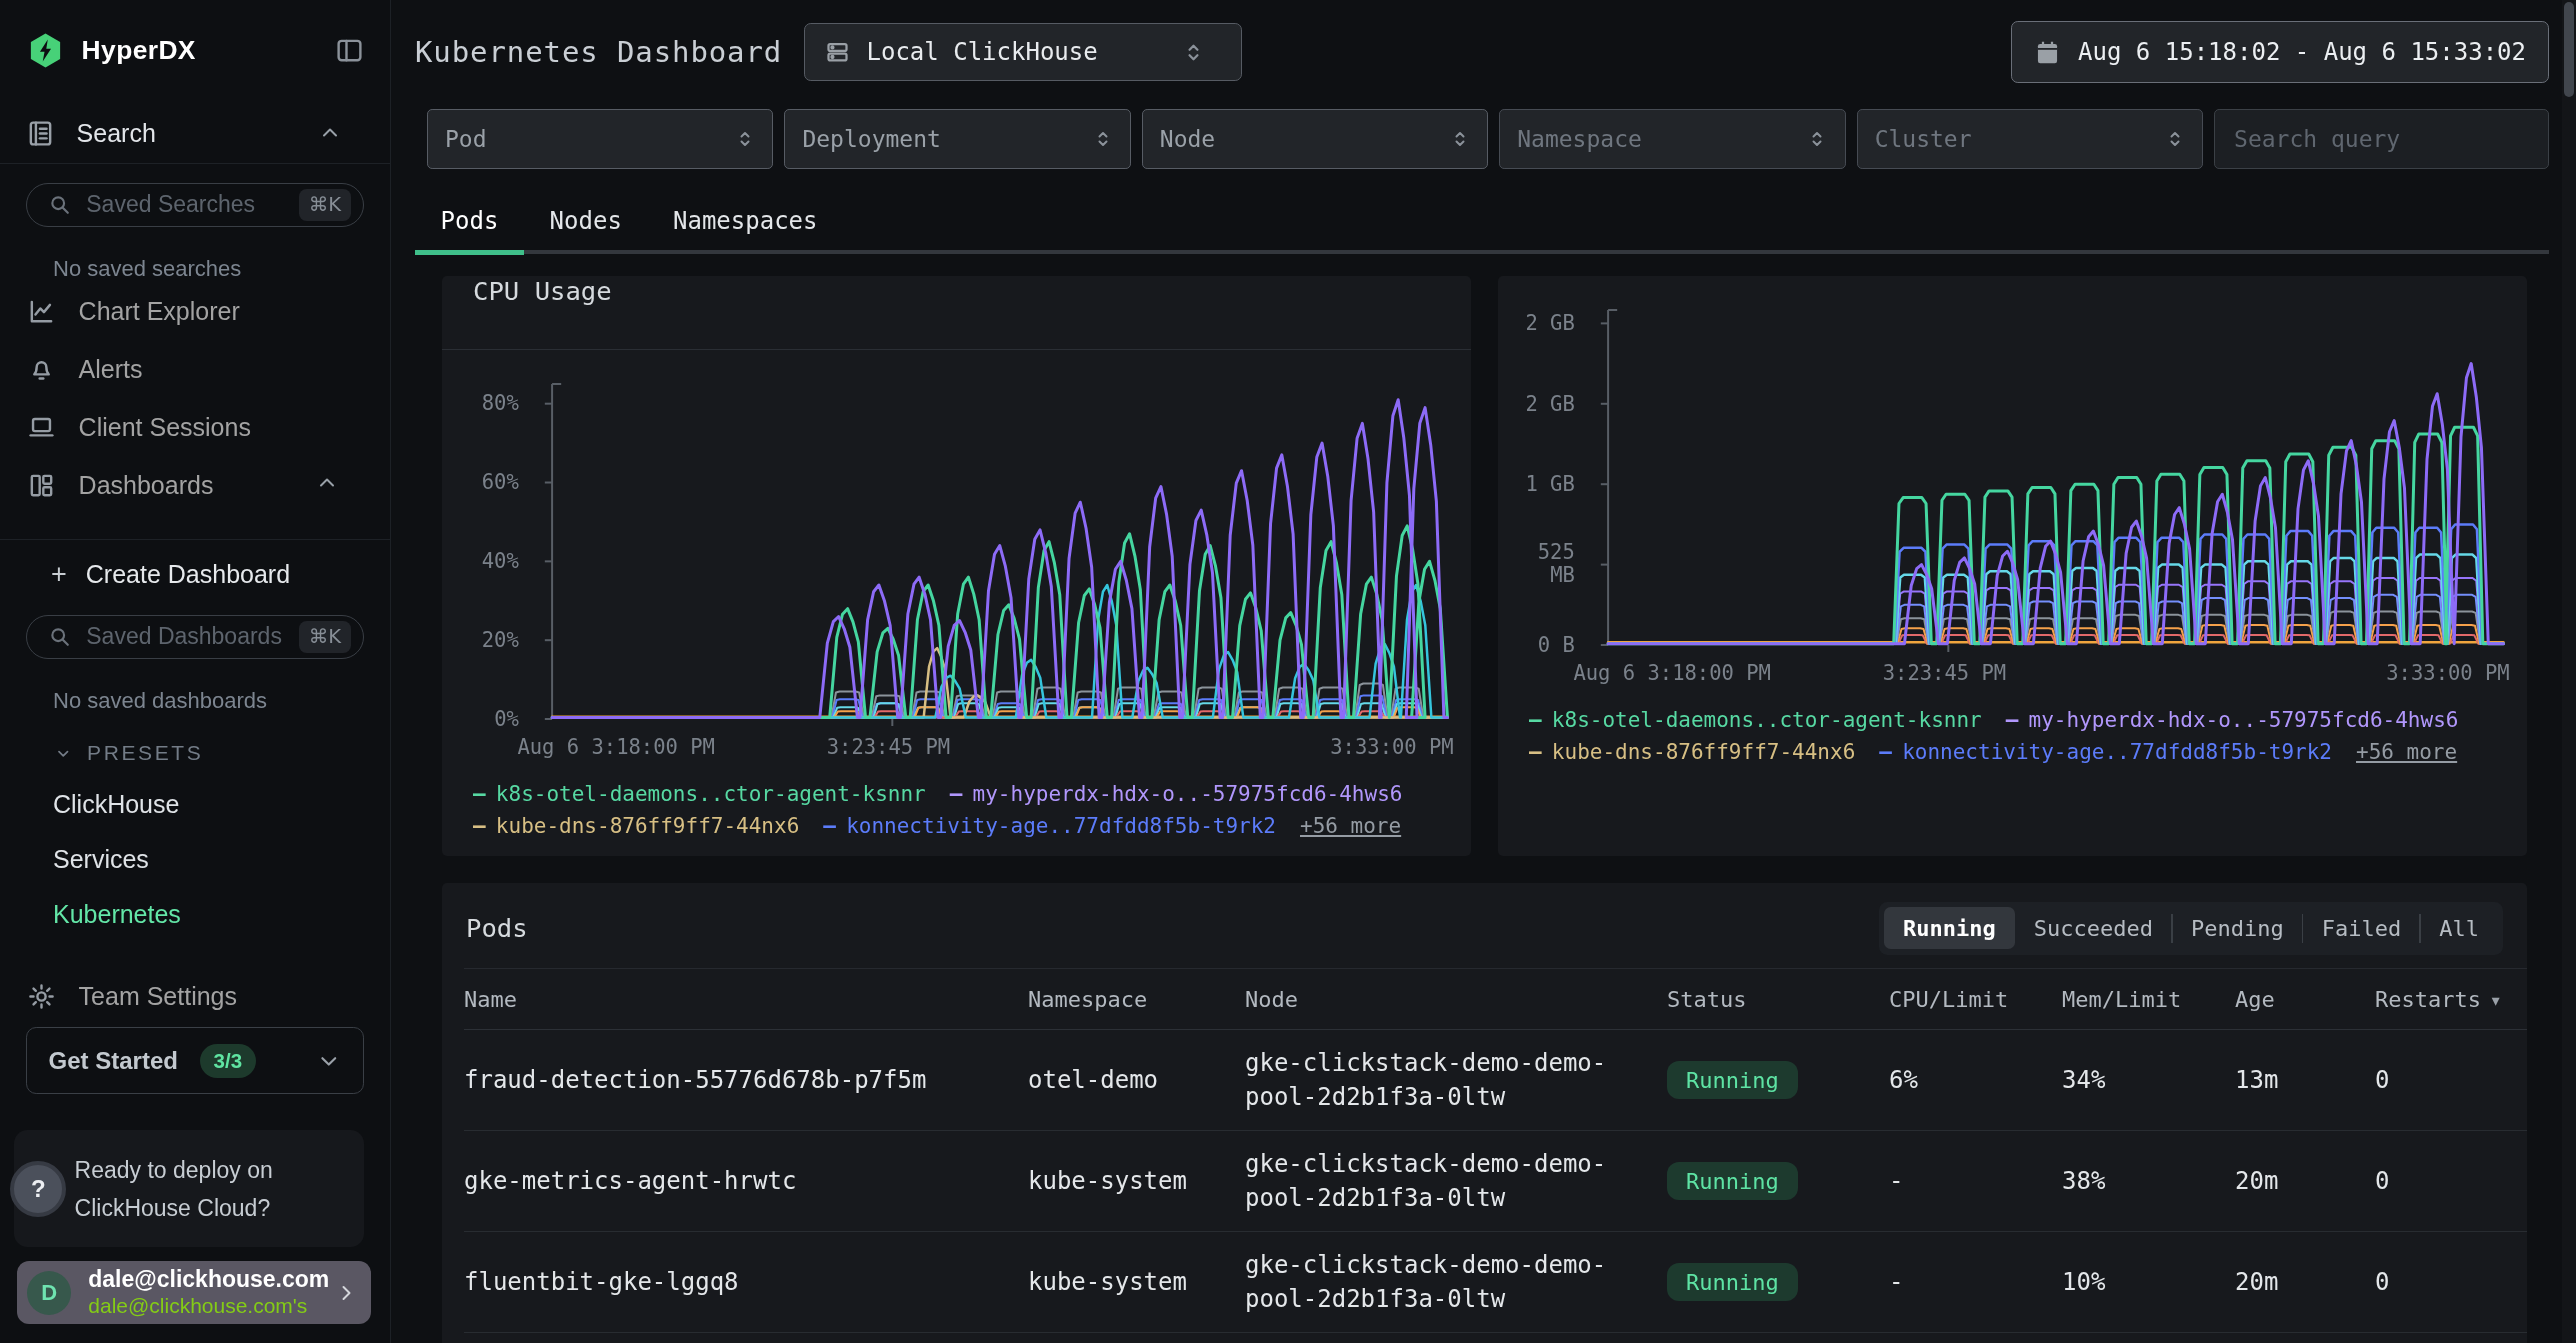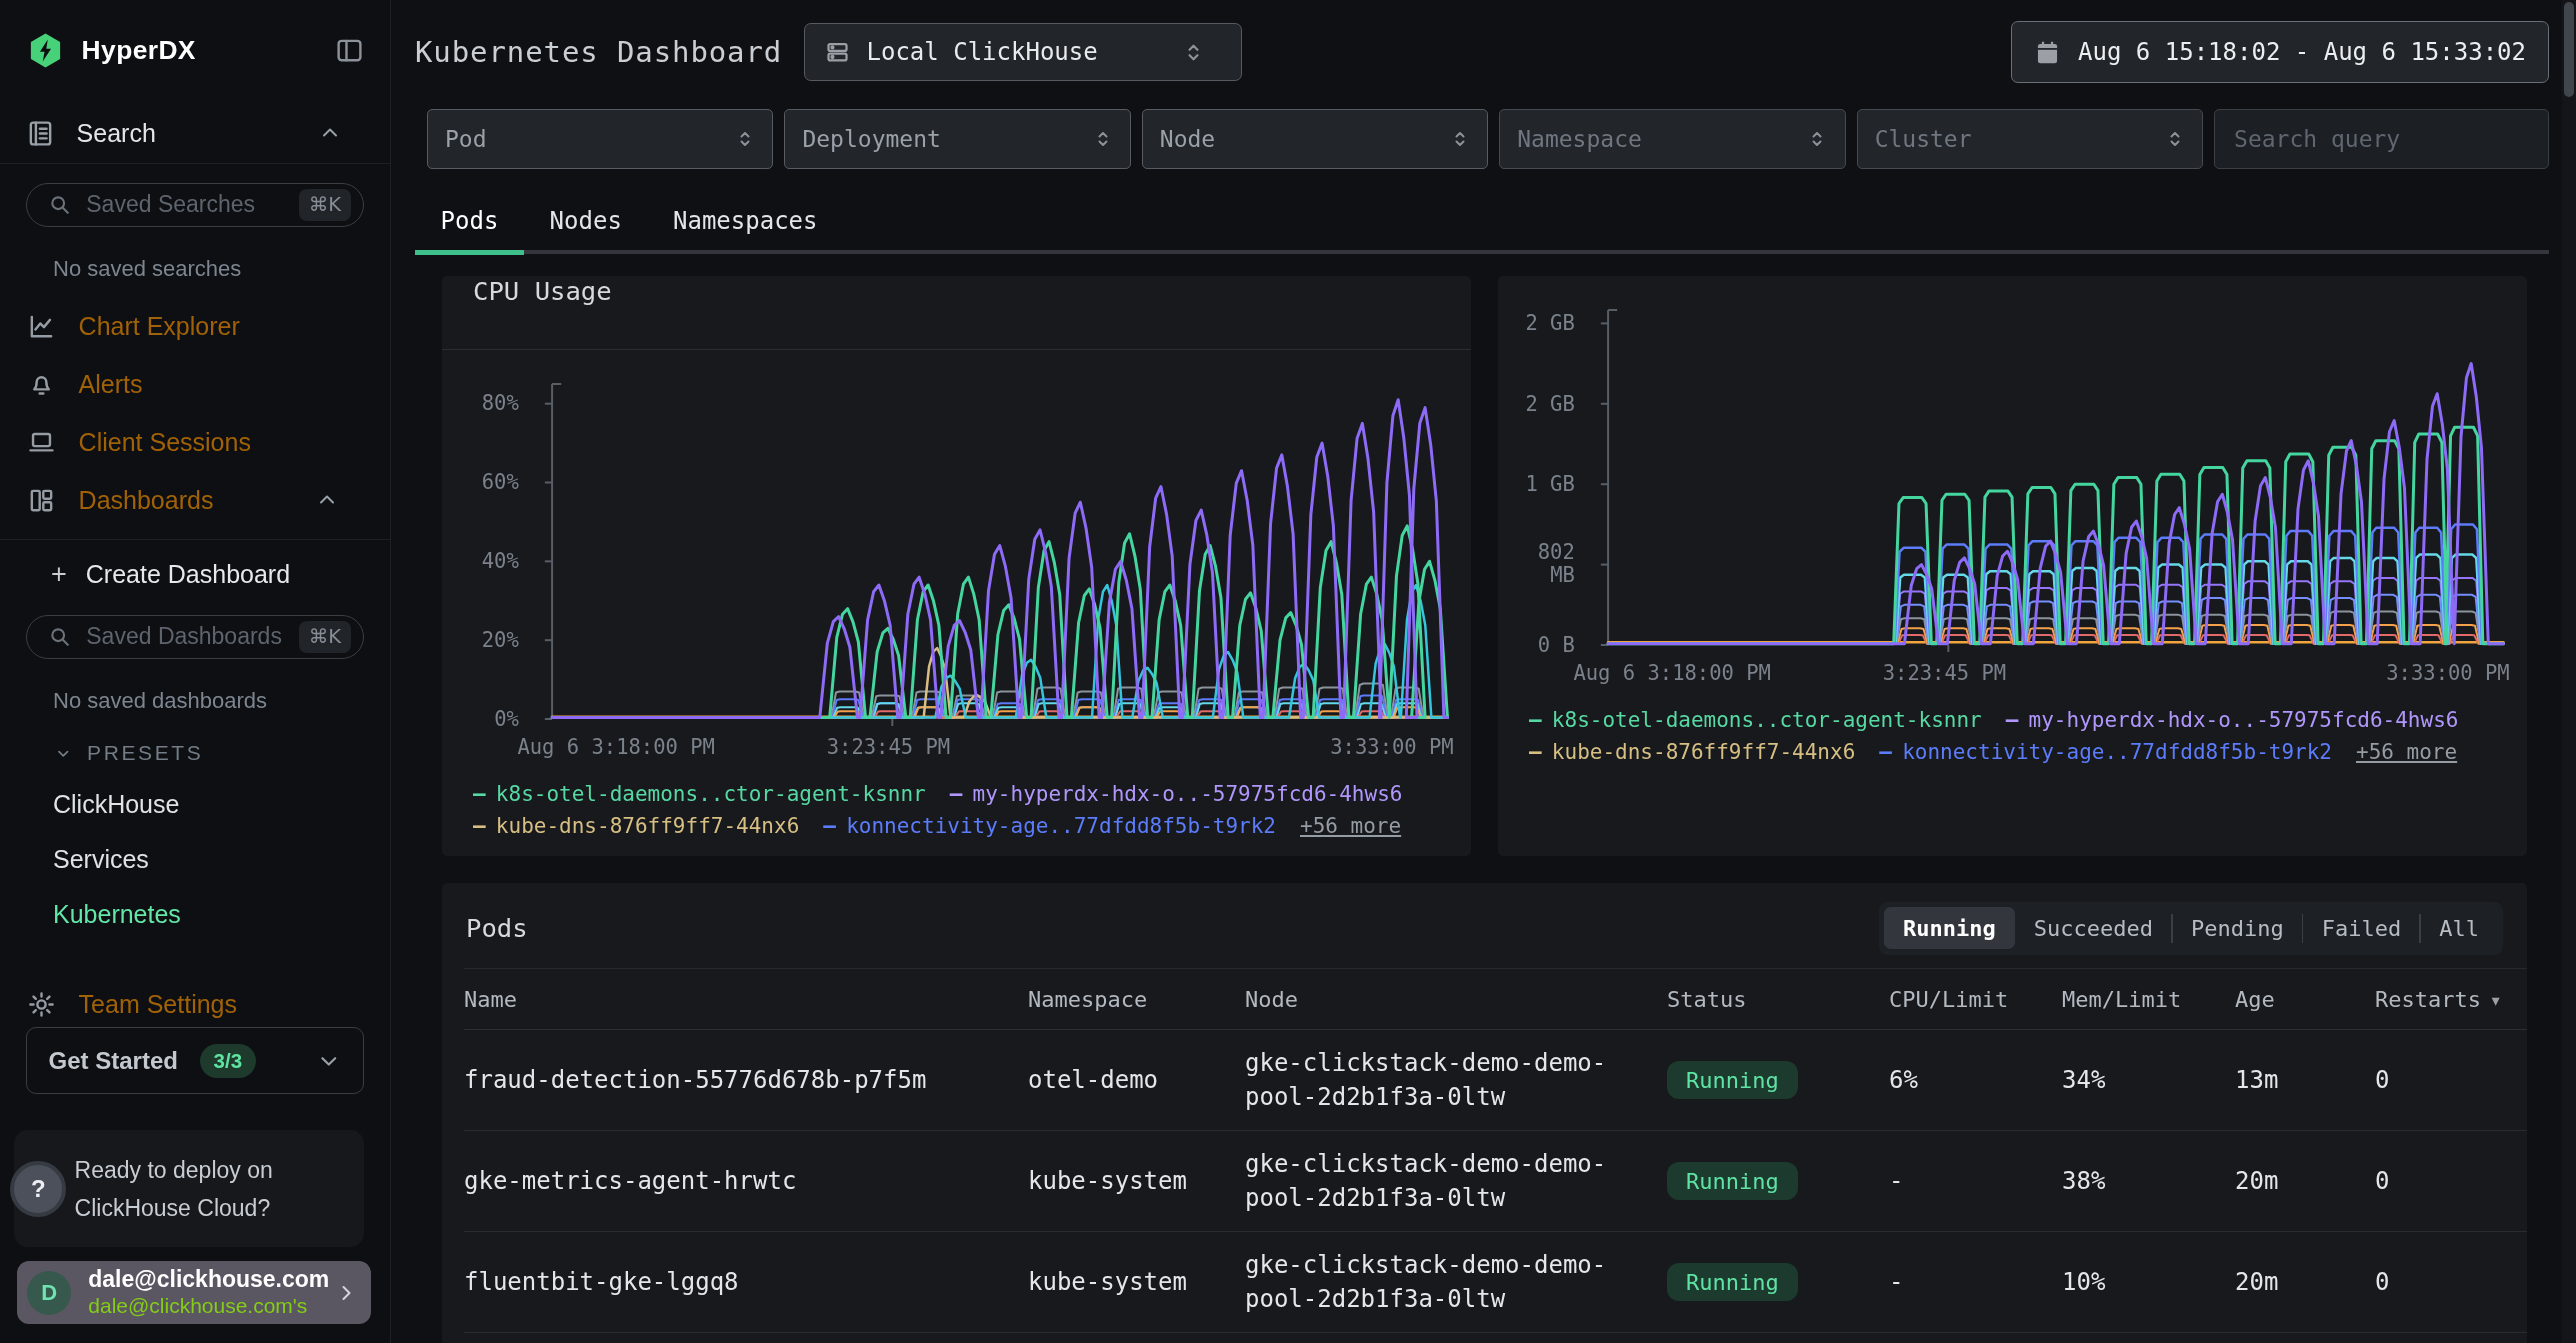--- a/index.html
+++ b/index.html
@@ -24,21 +24,21 @@
   .sec-head .chev{margin-left:auto;color:#98a0a8;}
   .sec-head .chev svg{width:24px;height:24px;}
   .sdiv{border-top:1.7px solid #1d2126;margin-top:10.2px;}
   .pill-input{margin:19px 25.6px 0;height:53px;border:1.7px solid #393e45;border-radius:29px;
               display:flex;align-items:center;padding:0 12px 0 20.5px;color:#5d646d;font-size:23px;}
   .pill-input .icon{color:#6a717a;margin-right:13.6px;}
   .pill-input .icon svg{width:25.6px;height:25.6px;}
   .kbd{margin-left:auto;background:#212429;border-radius:7.7px;padding:4.3px 10.2px;font-size:19.6px;color:#878e96;
        font-family:"DejaVu Sans",sans-serif;}
   .empty-note{margin:29px 0 0 53px;color:#7c8590;font-size:22px;}
-  .nav-item{display:flex;align-items:center;height:58px;padding:0 25.6px;color:#a16207;font-size:25px;}
+  .nav-item{display:flex;align-items:flex-start;height:58px;padding:0 25.6px;color:#a3a3a3;font-size:25px;}
   .nav-item .icon{width:31px;margin-right:22px;color:#959ca4;}
   .nav-item .icon svg{width:29px;height:29px;}
   .nav-item .chev{margin-left:auto;color:#98a0a8;}
   .nav-item .chev svg{width:24px;height:24px;}
   .nav-list{margin-top:15.3px;}
   .create-dash{display:flex;align-items:center;height:55px;margin-top:12px;padding:0 25.6px 0 51px;
                font-size:25px;color:#e6e9ec;}
   .plus{margin-right:19px;color:#c8cdd2;font-size:27px;line-height:1;}
   .presets-head{display:flex;align-items:center;margin:27px 0 0 53px;color:#737c87;font-size:21px;letter-spacing:2.6px;}
   .presets-head .icon{margin-right:13.6px;color:#737c87;}
@@ -472,21 +472,21 @@
                     <span class="lg-more">+56 more</span>
                   </div>
                 </div>
               </div>
     </div>
   </section>
           <section class="card">
     <div class="card-body">
       <div class="ylabs">
                 <div class="ylab" style="top: 98%;">0 B</div>
-                <div class="ylab" style="top: 74.96%;">802
+                <div class="ylab" style="top: 74.96%;">525
 MB</div>
                 <div class="ylab" style="top: 51.92%;">1 GB</div>
                 <div class="ylab" style="top: 28.88%;">2 GB</div>
                 <div class="ylab" style="top: 5.84%;">2 GB</div>
               </div>
       <div class="plot-area">
         <svg viewBox="0 0 1000 400" preserveAspectRatio="none">
                   <line x1="10" y1="8" x2="10" y2="392" stroke="#585e66" stroke-width="2" vector-effect="non-scaling-stroke"></line>
                   <line x1="10" y1="8" x2="20" y2="8" stroke="#585e66" stroke-width="2" vector-effect="non-scaling-stroke"></line>
                   <line x1="2" y1="392" x2="10" y2="392" stroke="#585e66" stroke-width="2" vector-effect="non-scaling-stroke"></line>

